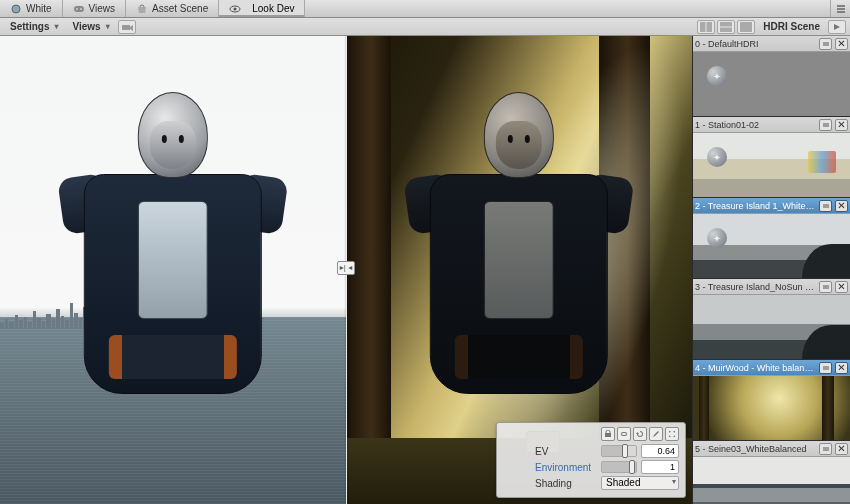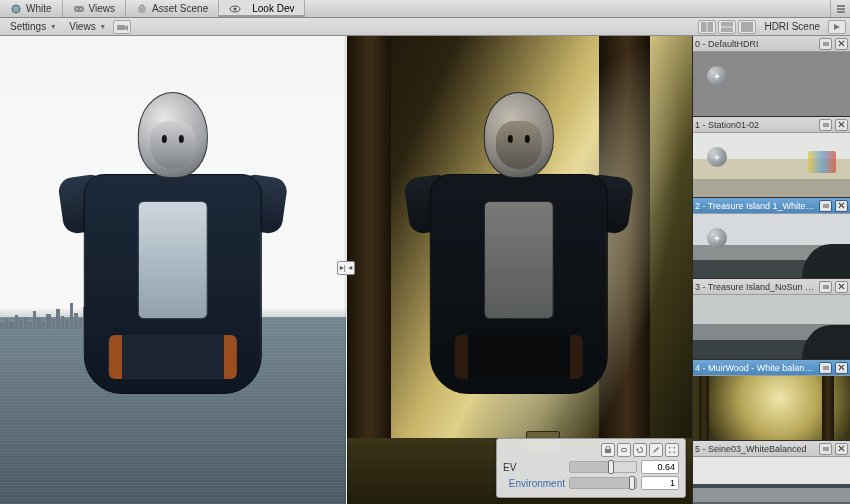--- a/index.html
+++ b/index.html
@@ -7,21 +7,21 @@
   .app { display: flex; flex-direction: column; width: 100%; height: 100%; }
 
   
   .tabs-row { display: flex; align-items: stretch; height: 18px; background: linear-gradient(#e4e4e4,#c8c8c8); border-bottom: 1px solid #888; }
   .tab { display: flex; align-items: center; gap: 4px; padding: 0 10px; border-right: 1px solid #a9a9a9; color: #333; cursor: pointer; }
   .tab.active { background: #dedede; box-shadow: inset 0 -2px 0 #9b9b9b; color: #000; gap: 11px; }
   .tab .icon { width: 12px; display: inline-flex; justify-content: center; }
   .dock-button { margin-left: auto; width: 20px; display: flex; align-items: center; justify-content: center; border-left: 1px solid #a9a9a9; cursor: pointer; }
 
   
-  .toolbar { display: flex; align-items: center; height: 18px; background: linear-gradient(#e0e0e0,#cfcfcf); border-bottom: 1px solid #8c8c8c; padding: 0 4px; gap: 2px; }
+  .toolbar { display: flex; align-items: center; height: 18px; background: linear-gradient(#e0e0e0,#cfcfcf); border-bottom: 1px solid #8c8c8c; padding: 0 4px; gap: 2px; font-weight: bold; }
   .toolbar .tb-item { display: flex; align-items: center; gap: 2px; padding: 0 6px; color: #333; cursor: pointer; }
   .toolbar .tb-dd::after { content: "▾"; font-size: 8px; margin-left: 3px; color: #666; }
   .toolbar .spacer { flex: 1; }
   .toolbar .tb-icon { width: 18px; height: 14px; display: inline-flex; align-items: center; justify-content: center; border: 1px solid #a5a5a5; background: #e6e6e6; border-radius: 2px; cursor: pointer; }
   .toolbar .tb-label { padding: 0 6px; color: #333; }
 
   
   .body { flex: 1; display: flex; min-height: 0; }
 
   .viewport { flex: 1; position: relative; background: #444; display: flex; }
@@ -60,22 +60,22 @@
 
   
   .split-line { position:absolute; top:0; bottom:0; left:50%; width:1px; background:#eee; box-shadow: 0 0 2px rgba(0,0,0,.5); }
   .split-handle { position:absolute; left:50%; top:48%; transform:translateX(-50%); width:18px; height:14px; background:#f3f3f3; border:1px solid #8c8c8c; border-radius:2px; font-size:8px; display:flex; align-items:center; justify-content:center; color:#555; cursor:ew-resize; }
 
   
   .overlay-panel { position:absolute; right:6px; bottom:6px; width:190px; background: rgba(233,233,233,.92); border:1px solid #9a9a9a; border-radius:3px; padding:4px 6px 6px; box-shadow: 0 1px 3px rgba(0,0,0,.3); }
   .overlay-icons { display:flex; justify-content:flex-end; gap:2px; margin-bottom:2px; }
   .overlay-icons .ic { width:14px; height:14px; border:1px solid #8e8e8e; background:#eee; border-radius:2px; display:flex; align-items:center; justify-content:center; cursor:pointer; }
   .overlay-panel .row { display:flex; align-items:center; height:16px; gap:4px; }
-  .overlay-panel .lbl { width:62px; color:#333; }
-  .overlay-panel .lbl.link { color:#3a6aa8;text-align:right; }
+  .overlay-panel .lbl { width:62px; color:#333;margin-left:32px; }
+  .overlay-panel .lbl.link { color:#3a6aa8; }
   .overlay-panel .slider { flex:1; height:12px; position:relative; background:#d9d9d9; border:1px solid #a9a9a9; border-radius:2px; }
   .overlay-panel .slider .fill { position:absolute; top:0; bottom:0; left:0; background:#bfbfbf; }
   .overlay-panel .slider .thumb { position:absolute; top:-2px; width:6px; height:14px; background:#efefef; border:1px solid #6e6e6e; border-radius:2px; }
   .overlay-panel .num { width:38px; height:14px; background:#fff; border:1px solid #a5a5a5; border-radius:2px; text-align:right; padding:0 3px; font-size:9px; line-height:12px; cursor:text; }
   .overlay-panel select, .overlay-panel .dd { height:14px; border:1px solid #a5a5a5; background:#eee; font-size:9px; padding:0 10px 0 4px; border-radius:2px; position:relative; cursor:pointer; }
   .overlay-panel .dd::after{content:"▾";position:absolute;right:2px;top:0;font-size:8px;color:#666;}
 
   
   .hdri-panel { width:158px; background:#e5e5e5; display:flex; flex-direction:column; border-left:1px solid #2a2a2a; }
   .hdri-item { border-bottom:1px solid #2d2d2d; }
@@ -296,20 +296,26 @@
             <div class="num">0.64</div>
           </div>
           <div class="row">
             <span class="lbl link">Environment</span>
             <div class="slider">
               <div class="fill" style="width:100%"></div>
                 <div class="thumb" style="left:calc(100% - 7px)"></div>
             </div>
             <div class="num">1</div>
           </div>
+          <div class="row">
+            <span class="lbl">Shading</span>
+            <div class="dd" style="flex:1">
+              <span>Shaded</span>
+            </div>
+          </div>
         </div>
       </div>
 
       <div class="split-line"></div>
       <div class="split-handle">▸| ◂</div>
     </div>
 
     <div class="hdri-panel" id="hdri-panel">
         <div class="hdri-item">
           <div class="hdri-head">

